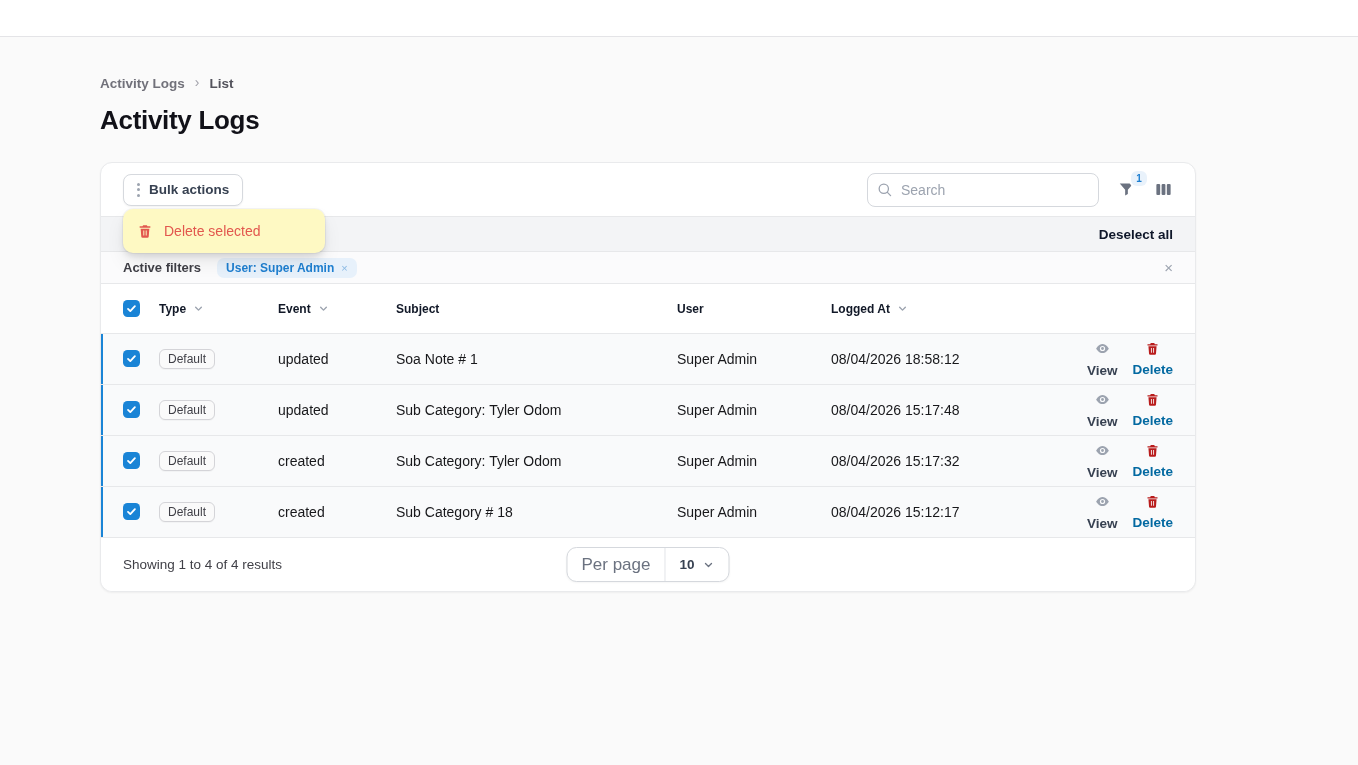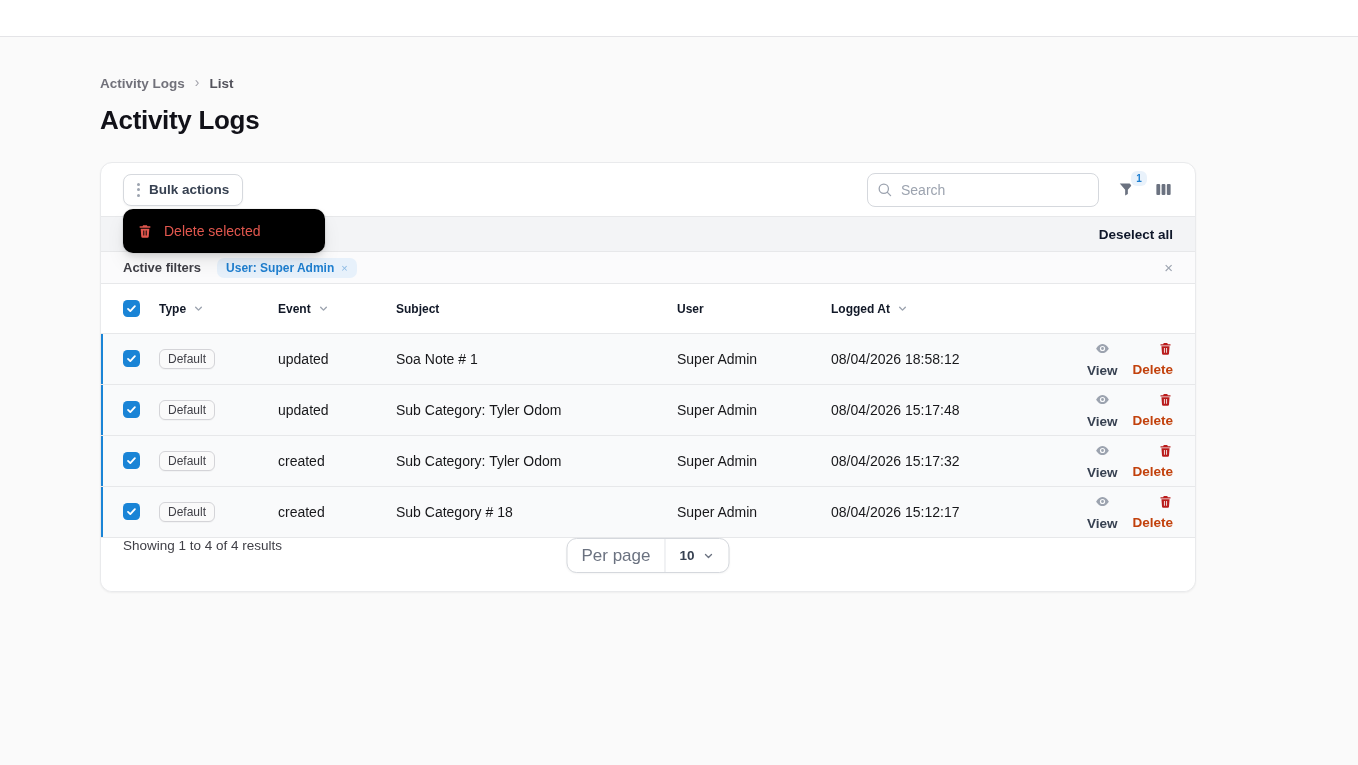--- a/index.html
+++ b/index.html
@@ -58,21 +58,21 @@
   
   .sel-banner {
     height:35px; background:#f3f4f6; border-top:1px solid #e7e8ea;
     display:flex; align-items:center; justify-content:flex-end; padding:0 22px;
   }
   .deselect-all { font-size:13.5px; font-weight:600; color:#0f172a; cursor:pointer; background:none; border:none; font-family:inherit; }
 
   
   .dropdown {
     position:absolute; left:22px; top:46px; width:202px; height:44px; z-index:20;
-    background:#000000; border-radius:10px;
+    background:#fef9c3; border-radius:10px;
     box-shadow:0 4px 6px -1px rgba(0,0,0,.1),0 10px 20px -3px rgba(0,0,0,.1),0 0 0 1px rgba(0,0,0,.04);
     display:flex; align-items:center; padding:0 14px; gap:11px; cursor:pointer;
   }
   .dropdown span { font-size:14px; font-weight:500; color:#e2574e; }
 
   
   .filters-row {
     height:32px; background:#fbfbfc; border-top:1px solid #e7e8ea;
     display:flex; align-items:center; padding:0 22px;
   }
@@ -102,25 +102,25 @@
   .trow::before { content:""; position:absolute; left:0; top:0; bottom:0; width:2px; background:#1a84d6; }
   .cell { font-size:14px; color:#18181b; }
   .badge {
     display:inline-block; font-size:12px; font-weight:500; color:#3f3f46;
     background:#fafafa; border:1px solid #d4d4d8; border-radius:6px; padding:2px 8px;
     box-shadow:0 1px 1px rgba(0,0,0,.03);
   }
   .actions { display:flex; justify-content:flex-end; align-items:center; gap:15px; padding-right:22px; }
   .action { display:inline-flex; align-items:center; gap:6px; cursor:pointer; font-size:13.5px; font-weight:600;flex-direction:column; }
   .action.view { color:#374151; }
-  .action.delete { color:#c2410c;align-items:flex-end; }
+  .action.delete { color:#0369a1; }
 
   
   .tfooter {
-    height:54px; border-top:1px solid #e7e8ea; display:flex; align-items:flex-start;
+    height:54px; border-top:1px solid #e7e8ea; display:flex; align-items:center;
     padding:0 22px; position:relative; border-radius:0 0 12px 12px; background:#fff;
   }
   .summary { font-size:13.5px; color:#3f3f46; }
   .perpage {
     position:absolute; left:50%; transform:translateX(-50%);
     display:flex; align-items:stretch; height:35px;
     border:1px solid #d5d8dd; border-radius:10px; background:#fff; overflow:hidden;
     box-shadow:0 1px 2px rgba(0,0,0,.04);
   }
   .perpage-label { display:flex; align-items:center; padding:0 14px; font-size:17px; color:#6b7280; border-right:1px solid #e2e4e8; }

